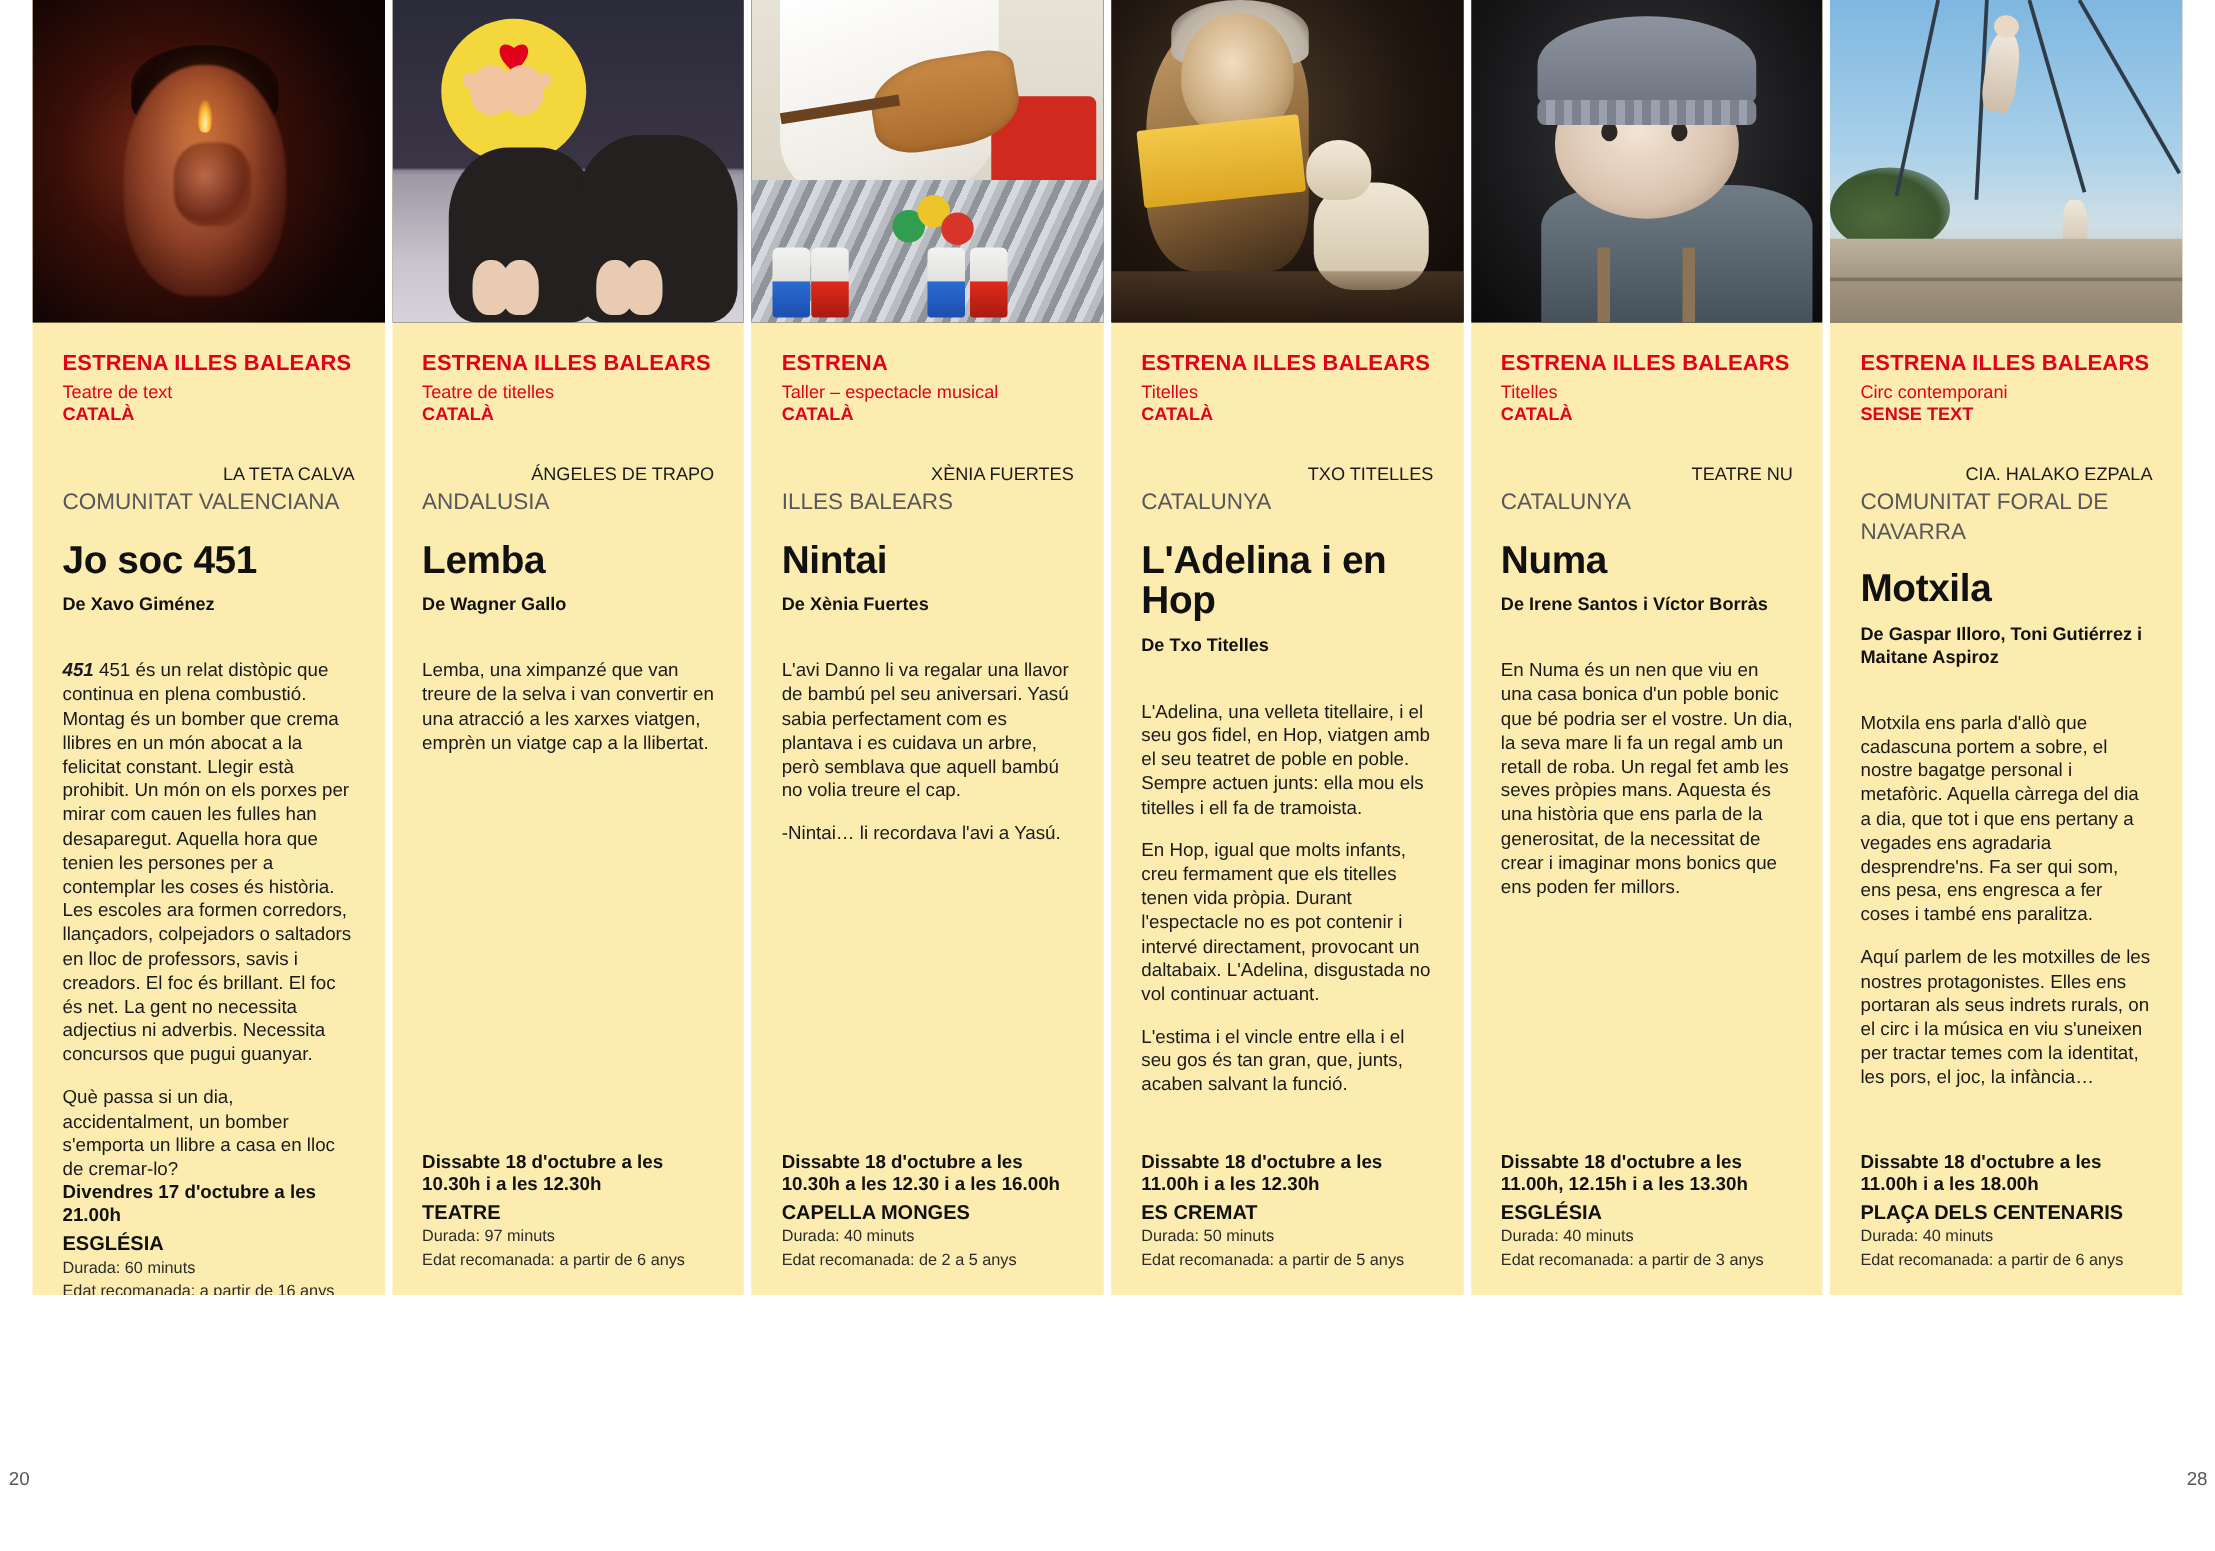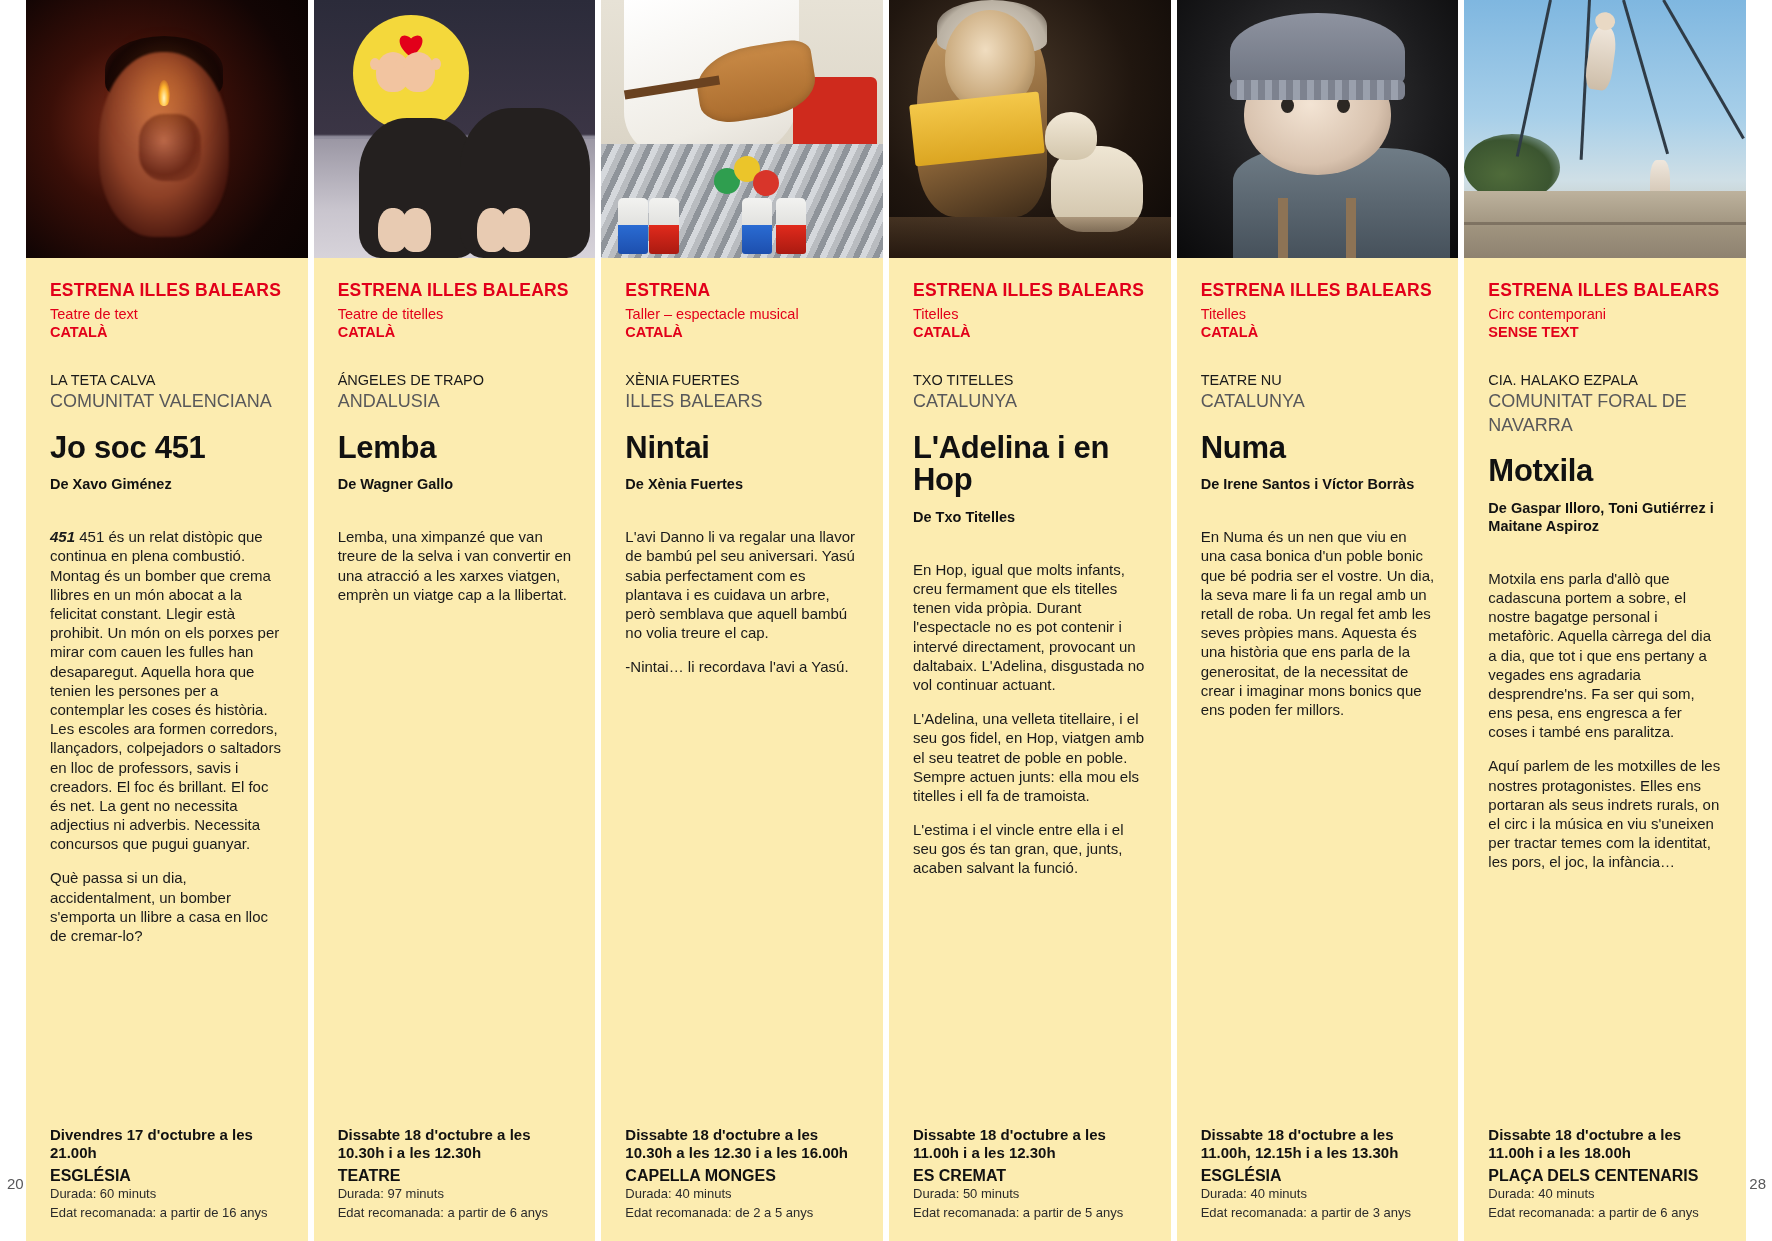--- a/index.html
+++ b/index.html
@@ -41,21 +41,21 @@
     font-size: 15px;
     color: #58585a;
     font-family: "Liberation Sans", sans-serif;
   }
   .page-num.left { left: 7px; }
   .page-num.right { right: 6px; }
 
   .cards {
     display: flex;
     flex: 1 1 auto;
-    height: 1241px;
+    height: 1036px;
   }
   .card {
     flex: 1 1 0;
     background: #fcecb0;
     display: flex;
     flex-direction: column;
     margin-right: 6px;
     position: relative;
     overflow: hidden;
   }
@@ -99,20 +99,21 @@
     line-height: 1.25;
     margin: 0 0 30px 0;
     text-transform: uppercase;
   }
   .company {
     color: #1a1a1a;
     font-size: 14.5px;
     line-height: 1.3;
     margin: 0;
     text-transform: uppercase;
+    text-align: right;
   }
   .region {
     color: #58585a;
     font-size: 18px;
     line-height: 1.3;
     margin: 0 0 18px 0;
     text-transform: uppercase;
   }
   .title {
     font-size: 31px;
@@ -518,22 +519,22 @@
       </div>
       <div class="body">
         <div class="premiere">ESTRENA ILLES BALEARS</div>
         <div class="genre">Titelles</div>
         <div class="lang">CATALÀ</div>
         <div class="company">TXO TITELLES</div>
         <div class="region">CATALUNYA</div>
         <div class="title">L'Adelina i en Hop</div>
         <div class="author">De Txo Titelles</div>
         <div class="desc">
+          <p>L'Adelina, una velleta titellaire, i el seu gos fidel, en Hop, viatgen amb el seu teatret de poble en poble. Sempre actuen junts: ella mou els titelles i ell fa de tramoista.</p>
           <p>En Hop, igual que molts infants, creu fermament que els titelles tenen vida pròpia. Durant l'espectacle no es pot contenir i intervé directament, provocant un daltabaix. L'Adelina, disgustada no vol continuar actuant.</p>
-          <p>L'Adelina, una velleta titellaire, i el seu gos fidel, en Hop, viatgen amb el seu teatret de poble en poble. Sempre actuen junts: ella mou els titelles i ell fa de tramoista.</p>
           <p>L'estima i el vincle entre ella i el seu gos és tan gran, que, junts, acaben salvant la funció.</p>
         </div>
         <div class="footer">
           <div class="when">Dissabte 18 d'octubre a les 11.00h i a les 12.30h</div>
           <div class="venue">ES CREMAT</div>
           <div class="meta">
             <div>Durada: 50 minuts</div>
             <div>Edat recomanada: a partir de 5 anys</div>
           </div>
         </div>

